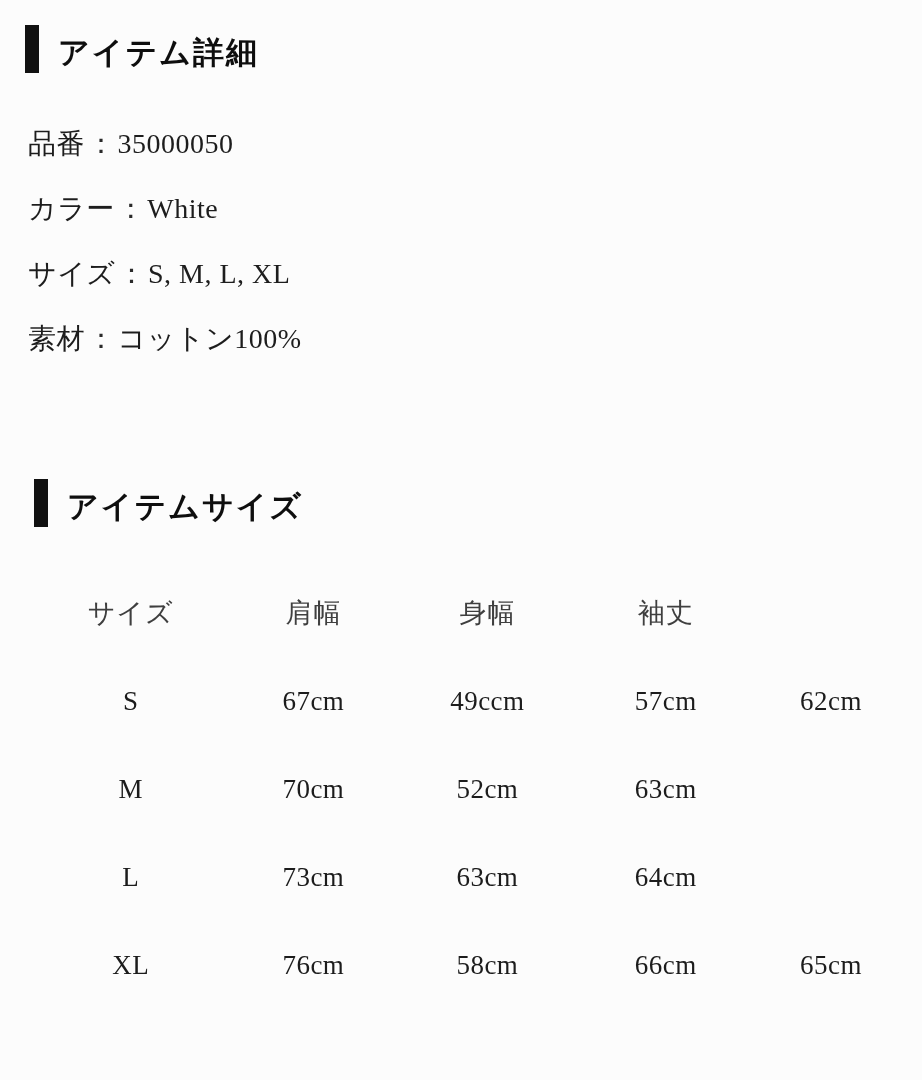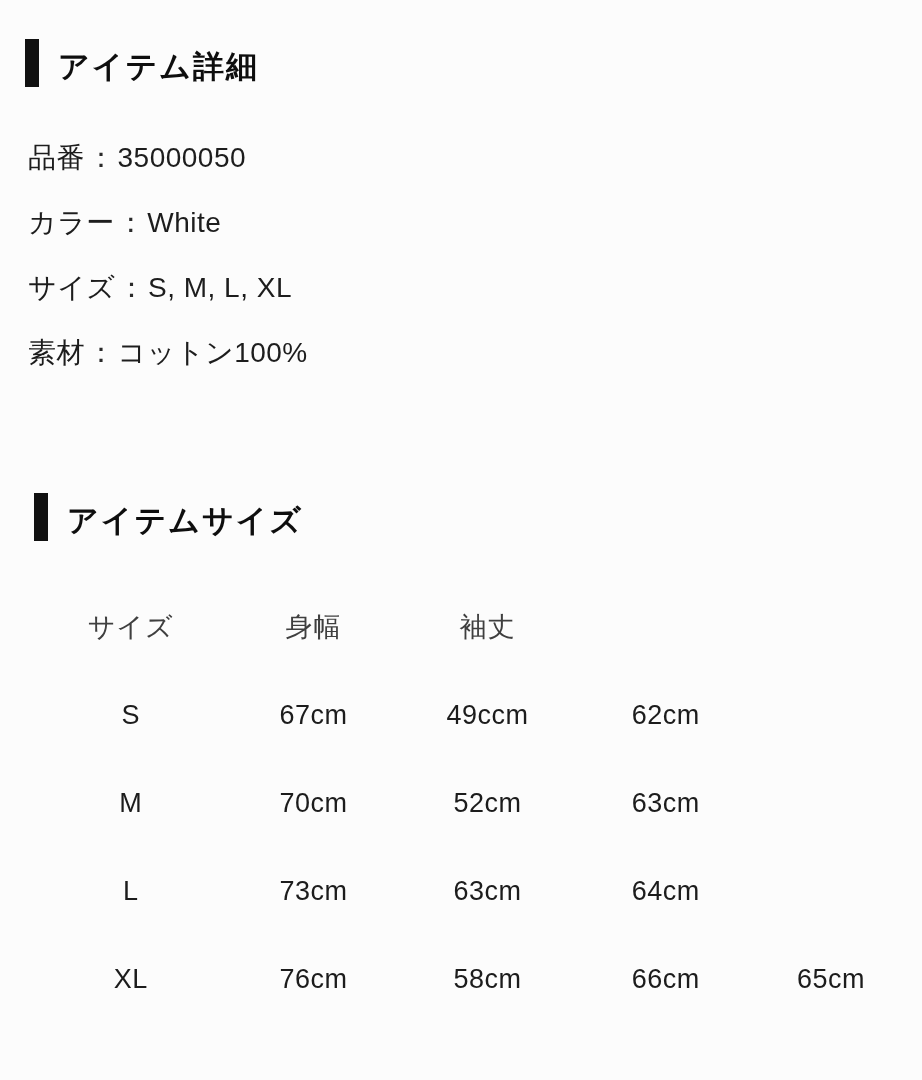--- a/index.html
+++ b/index.html
@@ -9,21 +9,22 @@
   body {
     width: 922px;
     height: 1080px;
     background: #fcfcfc;
     font-family: "Liberation Sans", "DejaVu Sans", sans-serif;
     color: #1e1e1e;
     overflow: hidden;
     position: relative;
   }
   .page {
-    padding-top: 38px;
+    padding-top: 24px;
+    font-family: Liberation Serif, serif;
   }
   
   .section-heading {
     display: flex;
     align-items: center;
     margin-left: 25px;
     height: 50px;
   }
   .marker-bar {
     width: 14px;
@@ -125,33 +126,35 @@
     <div class="section-heading">
       <div class="marker-bar"></div>
       <div class="heading-text">アイテムサイズ</div>
     </div>
 
     <div class="size-table">
       <div class="size-row header">
   <div class="size-cell">サイズ</div>
 
 
+  <div class="size-cell">肩幅</div>
 
   <div class="size-cell">身幅</div>
 
   <div class="size-cell">袖丈</div>
 </div>
       <div>
   <div class="size-row body">
   <div class="size-cell">S</div>
 
   <div class="size-cell">67cm</div>
 
   <div class="size-cell">49ccm</div>
 
+  <div class="size-cell">57cm</div>
 
   <div class="size-cell">62cm</div>
 </div>
 
   <div class="size-row body">
   <div class="size-cell">M</div>
 
   <div class="size-cell">70cm</div>
 
   <div class="size-cell">52cm</div>

